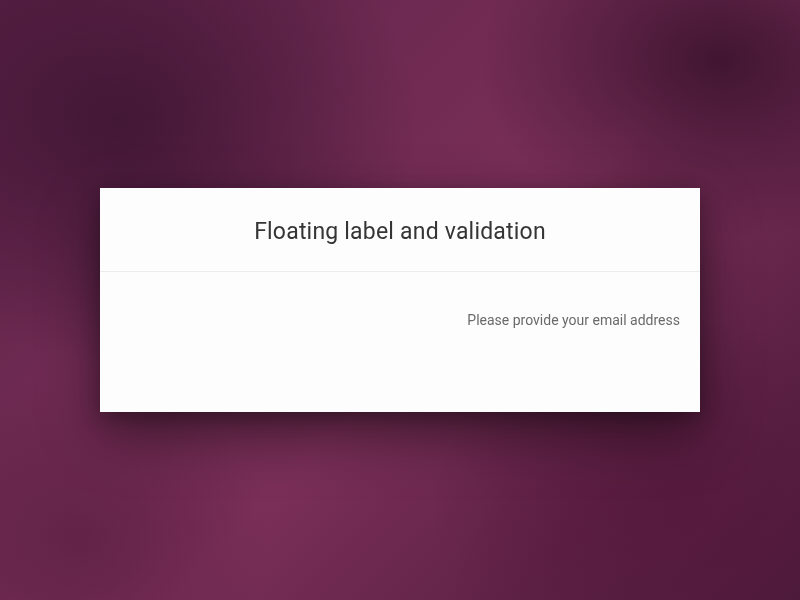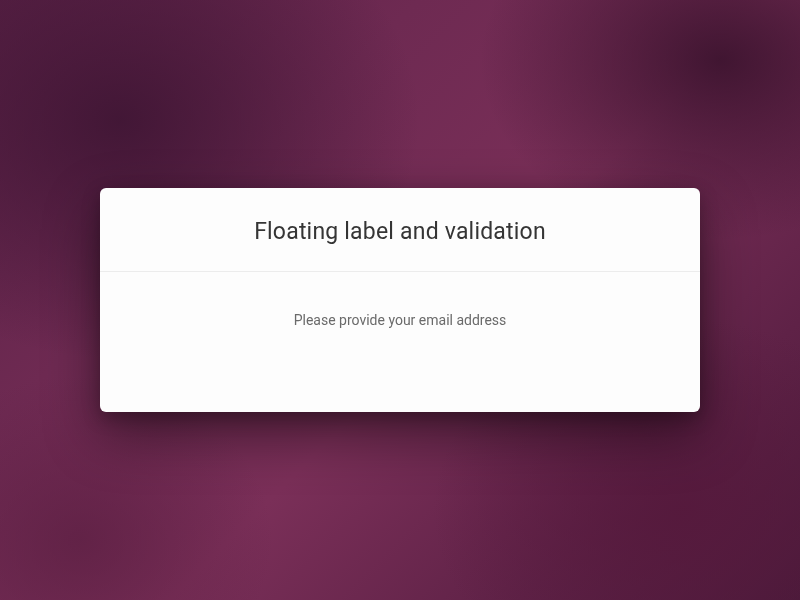--- a/index.html
+++ b/index.html
@@ -12,21 +12,21 @@
       radial-gradient(ellipse 400px 300px at 90% 10%, rgba(50,15,40,0.8) 0%, transparent 60%),
       radial-gradient(ellipse 350px 300px at 10% 90%, rgba(90,30,65,0.7) 0%, transparent 55%),
       linear-gradient(135deg, #5a2146 0%, #6e2a52 30%, #7a2f58 55%, #5f2247 80%, #4a1a3a 100%);
     display: flex;
     align-items: center;
     justify-content: center;
   }
   .card {
     width: 600px;
     background: #fdfdfd;
-    border-radius: 6px;
+    border-radius: 0;
     box-shadow: 0 22px 55px rgba(0,0,0,0.45), 0 6px 18px rgba(0,0,0,0.25);
     overflow: hidden;
   }
   .card-header {
     padding: 30px 20px 26px;
     text-align: center;
     border-bottom: 1px solid #ececec;
   }
   .card-title {
     font-size: 23px;
@@ -36,20 +36,21 @@
   }
   .card-body {
     padding: 40px 20px 60px;
     text-align: center;
   }
   .prompt {
     font-size: 14px;
     color: #6a6a6a;
     margin-bottom: 24px;
     font-weight: 400;
+    text-align: right;
   }
   .field-wrap {
     display: flex;
     justify-content: center;
   }
   .email-input {
     width: 415px;
     height: 42px;
     border: 1px solid #dedede;
     border-radius: 22px;

